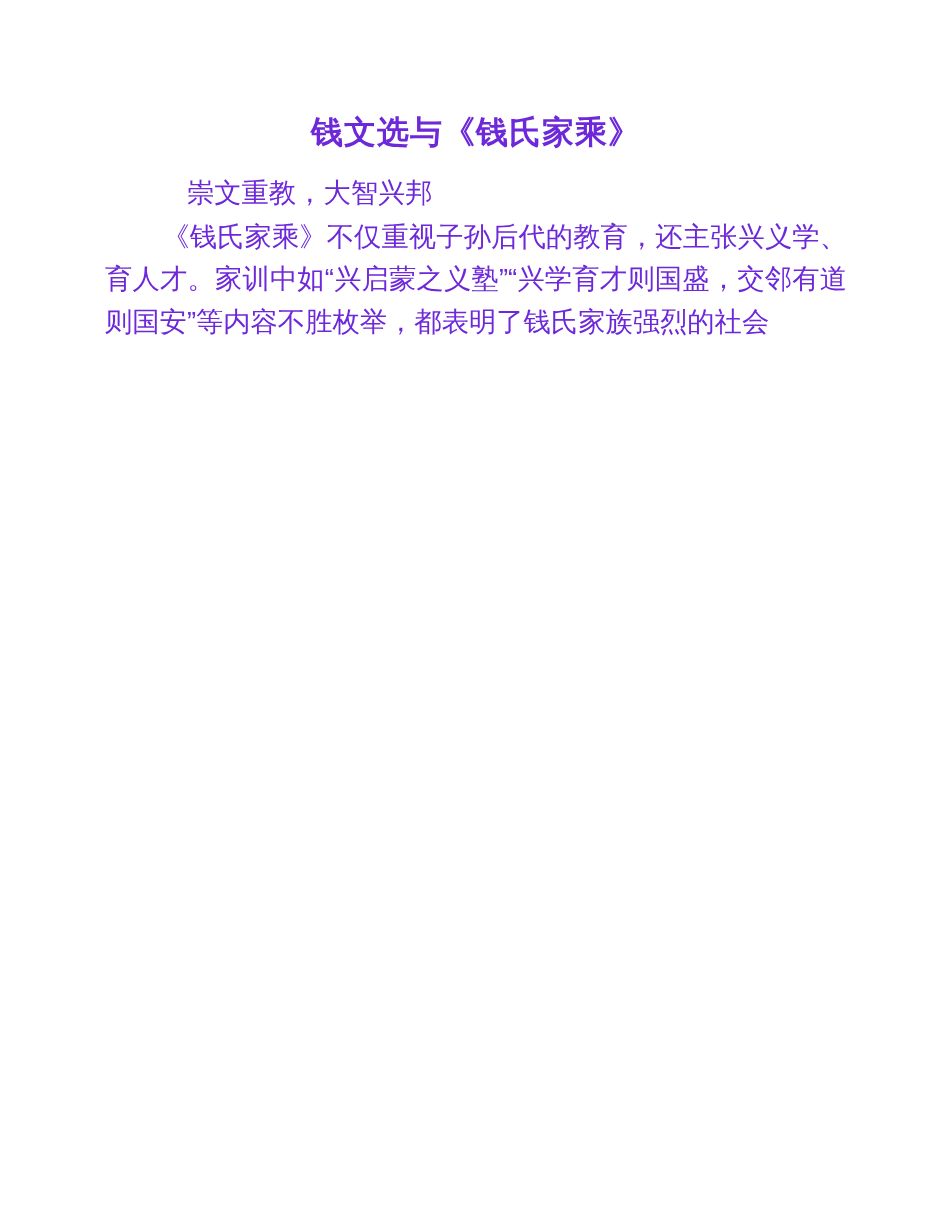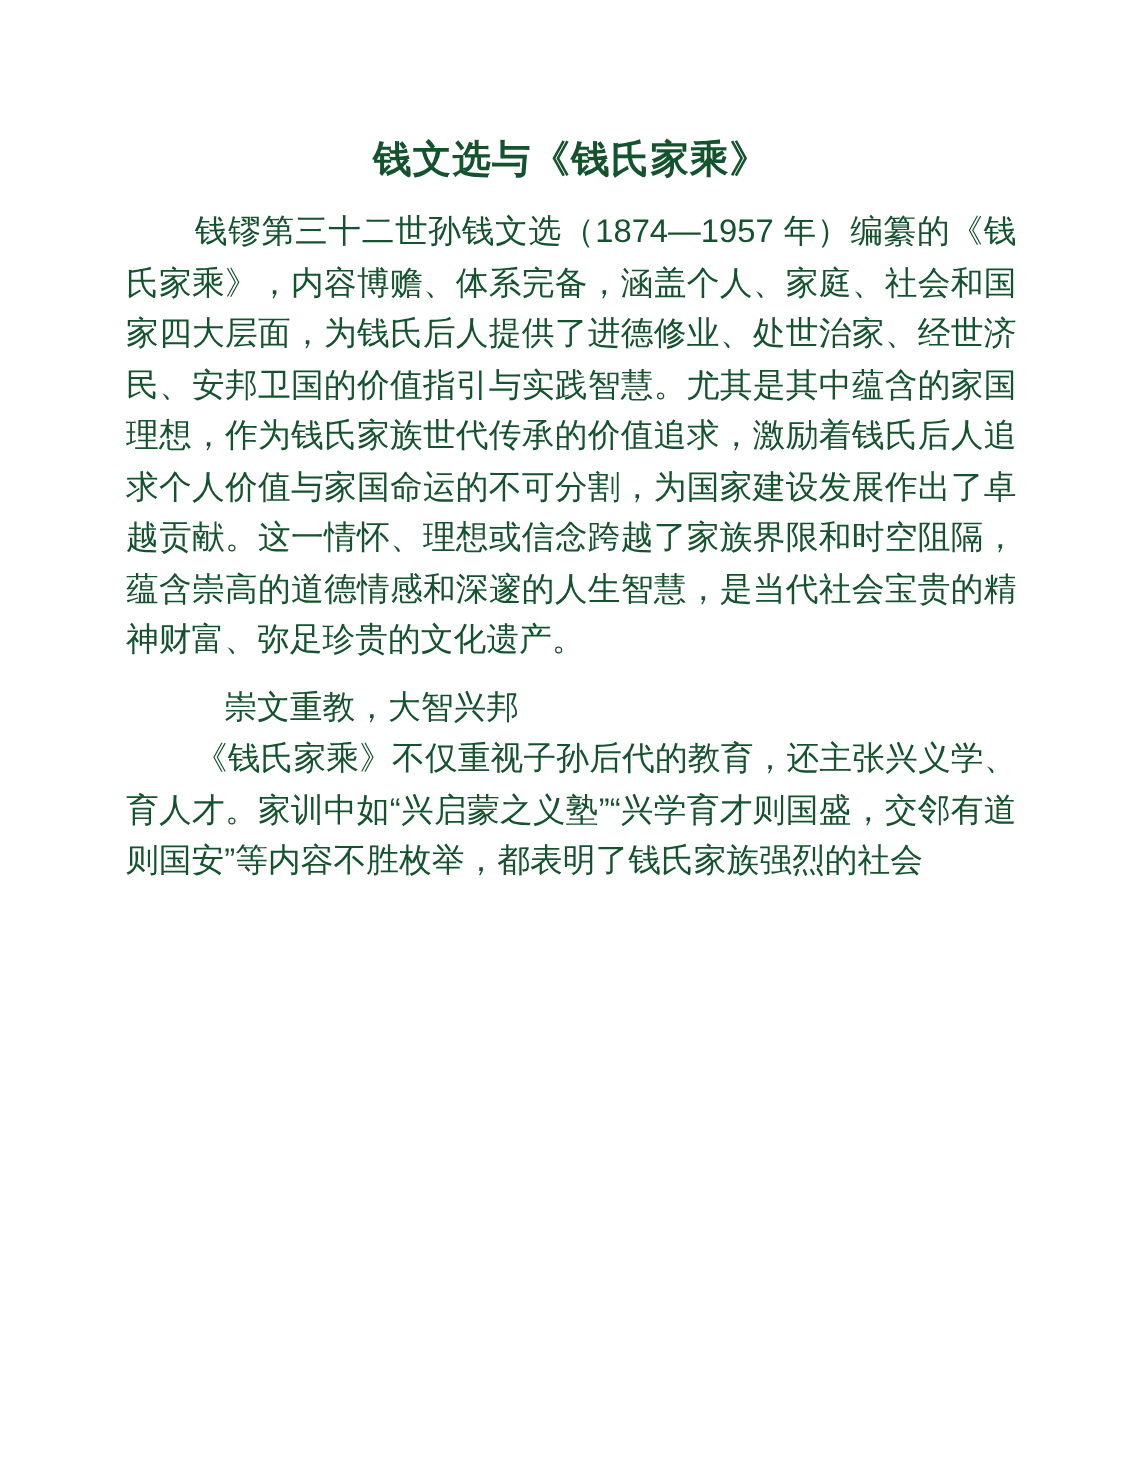--- a/index.html
+++ b/index.html
@@ -12,21 +12,21 @@
     background: #ffffff;
     position: relative;
     overflow: hidden;
     font-family: "Liberation Sans", sans-serif;
   }
   .doc {
     position: absolute;
     left: 105px;
     top: 0;
     width: 742px;
-    color: #14532d;
+    color: #6d28d9;
   }
   .doc-title {
     margin: 112px 0 20px 0;
     font-size: 32px;
     line-height: 40px;
     font-weight: 700;
     text-align: center;
     letter-spacing: 1px;
   }
   .para {
@@ -46,19 +46,18 @@
   .para:last-child {
     margin-bottom: 12px;
   }
 </style>
 </head>
 <body>
 
 <div class="doc">
   <h1 class="doc-title">钱文选与《钱氏家乘》</h1>
 
-  <p class="para">钱镠第三十二世孙钱文选（1874—1957 年）编纂的《钱氏家乘》，内容博赡、体系完备，涵盖个人、家庭、社会和国家四大层面，为钱氏后人提供了进德修业、处世治家、经世济民、安邦卫国的价值指引与实践智慧。尤其是其中蕴含的家国理想，作为钱氏家族世代传承的价值追求，激励着钱氏后人追求个人价值与家国命运的不可分割，为国家建设发展作出了卓越贡献。这一情怀、理想或信念跨越了家族界限和时空阻隔，蕴含崇高的道德情感和深邃的人生智慧，是当代社会宝贵的精神财富、弥足珍贵的文化遗产。</p>
 
   <p class="para section-heading">崇文重教，大智兴邦</p>
 
 
   <p class="para">《钱氏家乘》不仅重视子孙后代的教育，还主张兴义学、育人才。家训中如“兴启蒙之义塾”“兴学育才则国盛，交邻有道则国安”等内容不胜枚举，都表明了钱氏家族强烈的社会</p>
 </div>
 
 </body></html>

